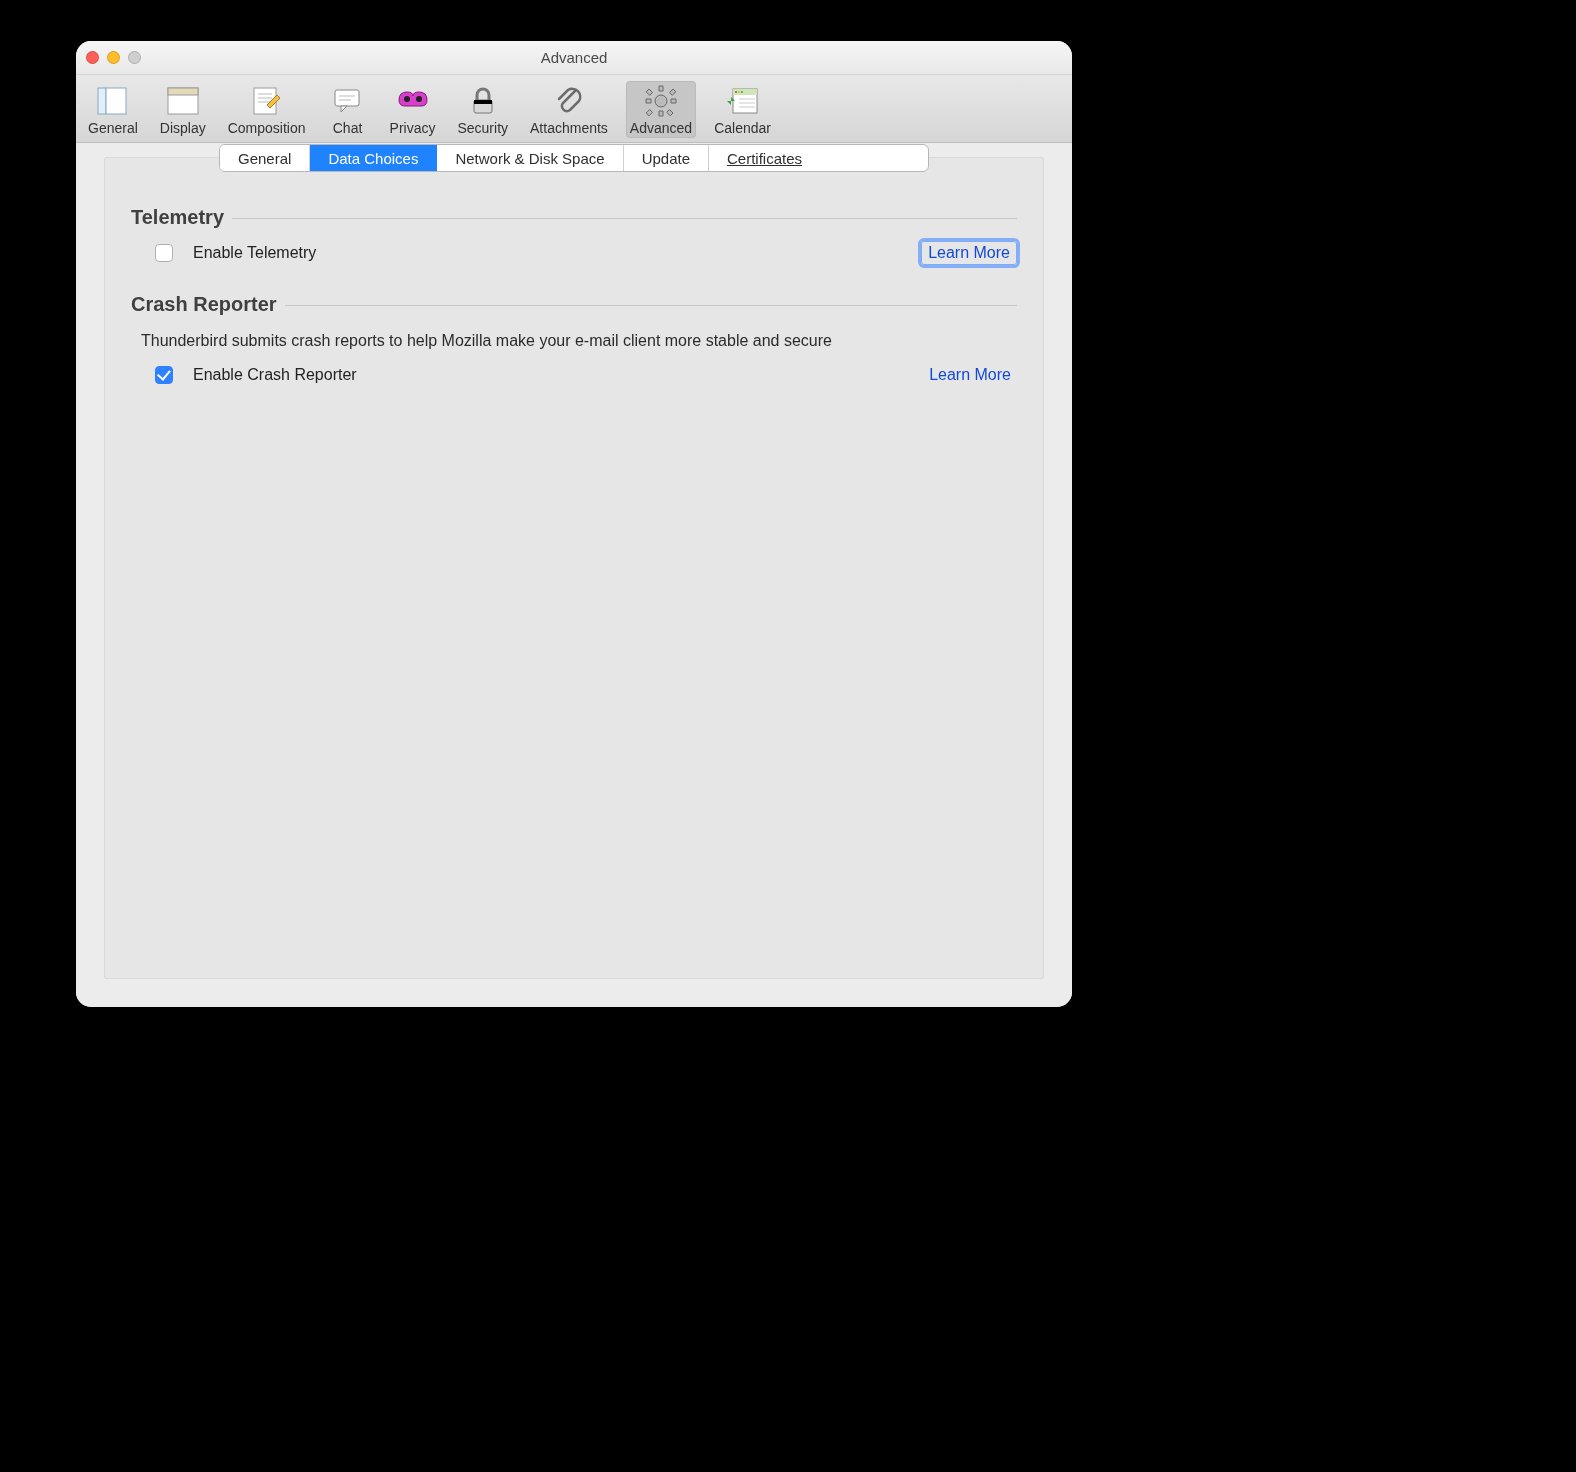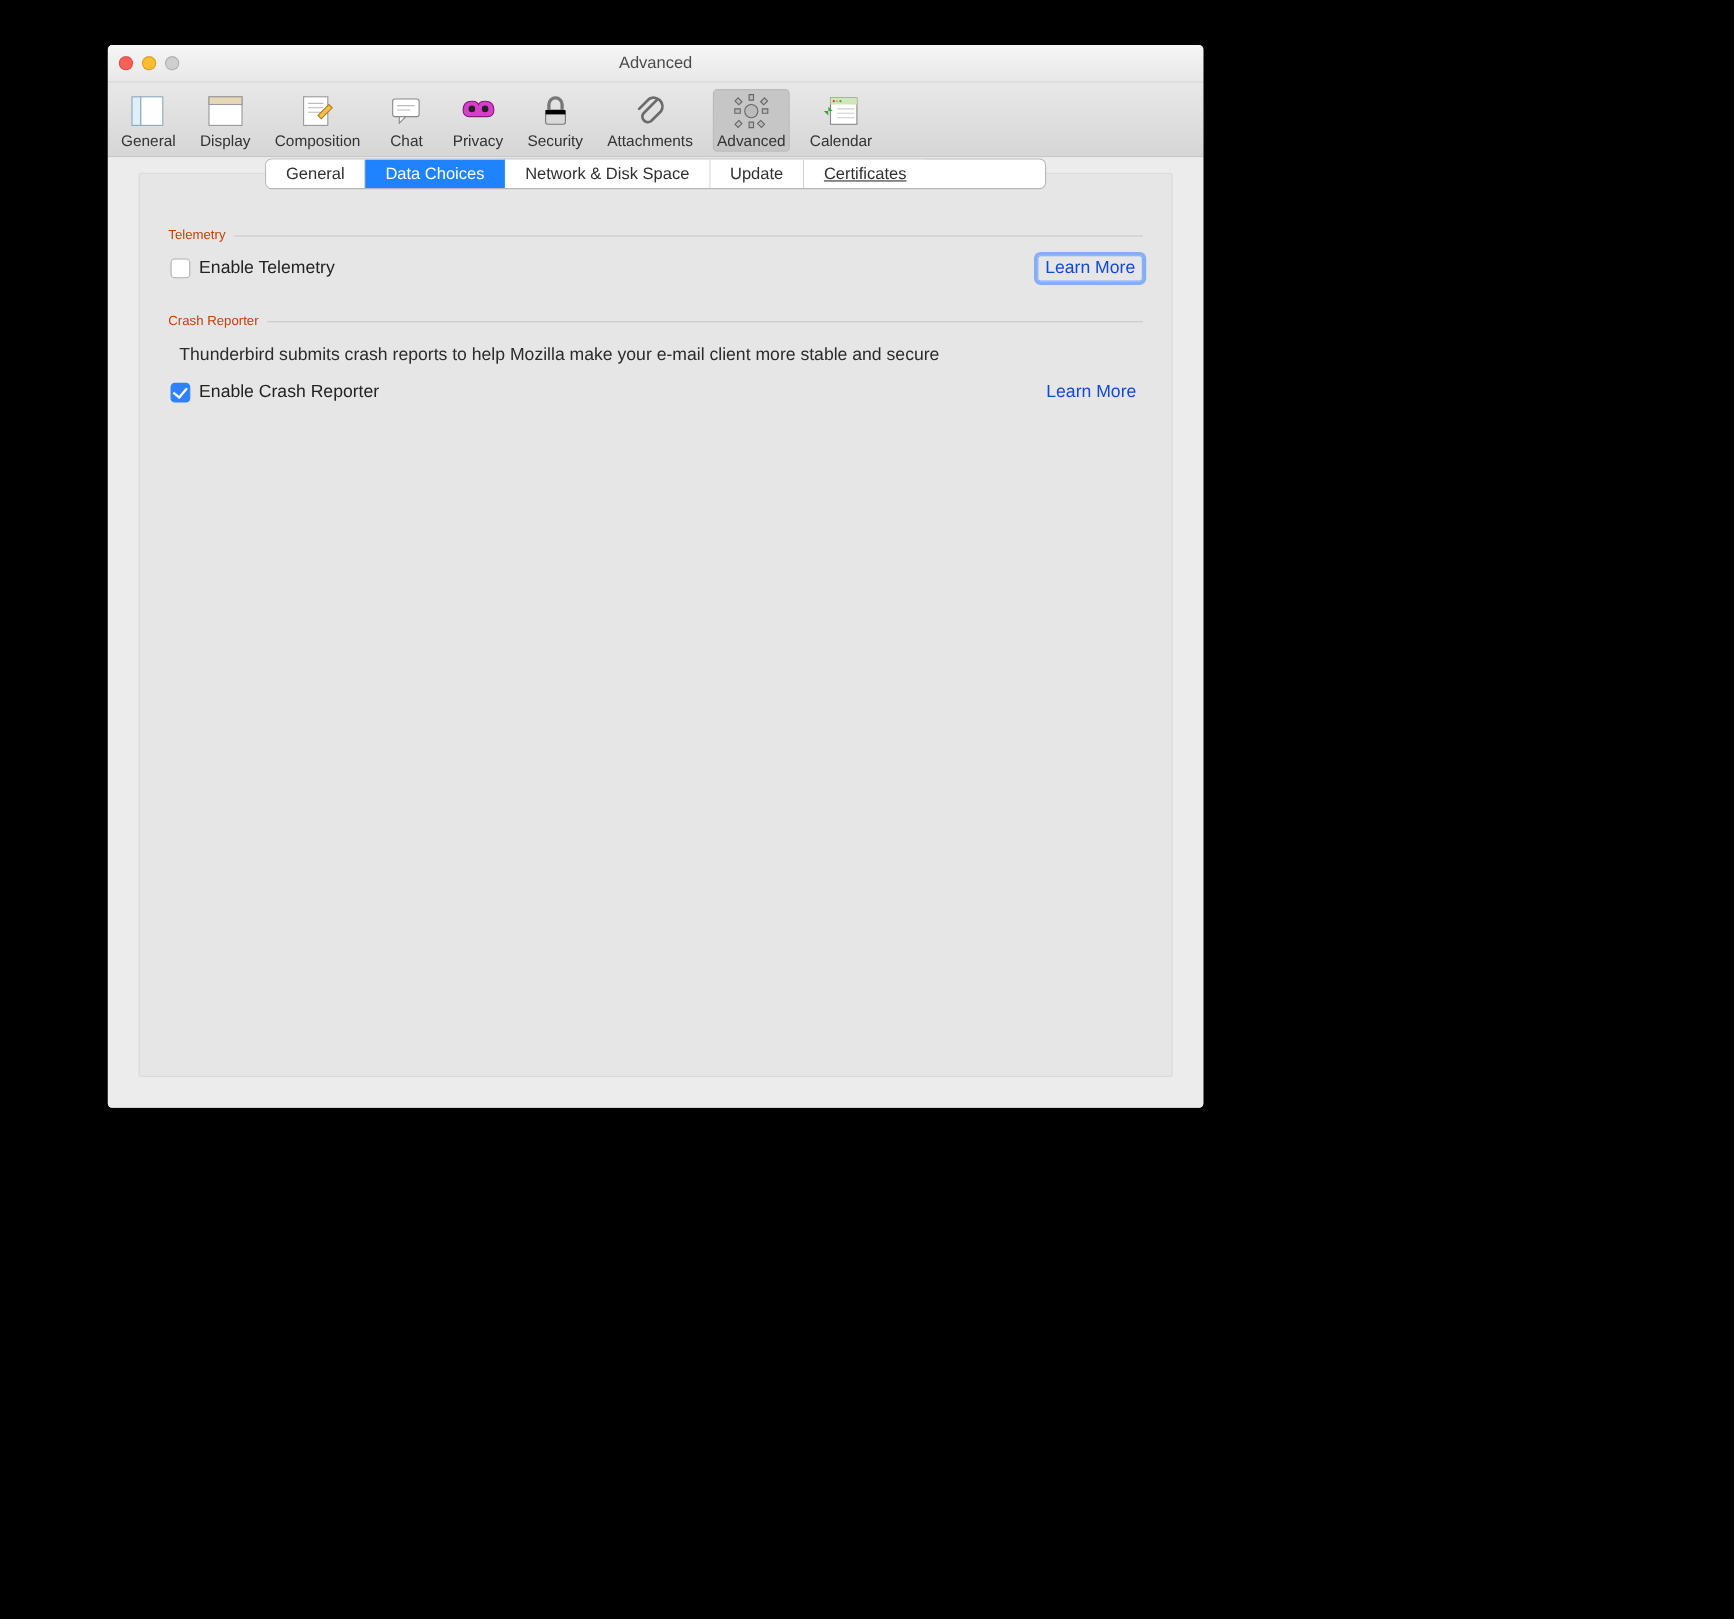--- a/index.html
+++ b/index.html
@@ -1,22 +1,22 @@
 <!DOCTYPE html>
 <html><head>
 <meta charset="utf-8">
 <style>
   * { box-sizing: border-box; margin: 0; padding: 0; }
   html, body { width: 1576px; height: 1472px; background: #000; font-family: -apple-system, "Helvetica Neue", Arial, sans-serif; }
   .window {
     position: absolute;
-    left: 98px; top: 41px;
+    left: 76px; top: 41px;
     width: 996px; height: 966px;
     background: #ececec;
-    border-radius: 4px;
+    border-radius: 15px;
     box-shadow: 0 20px 60px rgba(0,0,0,.6), 0 0 0 1px rgba(0,0,0,0.1);
     overflow: hidden;
     display: flex;
     flex-direction: column;
   }
   .titlebar {
     height: 34px;
     display: flex;
     align-items: center;
     padding: 0 10px;
@@ -81,25 +81,25 @@
     background: #fff;
     white-space: nowrap;
   }
   .seg:last-child { border-right: none; text-decoration: underline; }
   .seg.active { background: #1f82ff; color: #fff; border-right-color:#1f82ff; }
   .section { padding: 4px 26px 8px 26px; }
   .section-title-row {
     display: flex; align-items: center; gap: 8px;
     margin-top: 16px;
   }
-  .section-title { font-size: 12px; color: #c2410c; white-space: nowrap; }
+  .section-title { font-size: 20px; color: #404040; white-space: nowrap; font-weight: bold; }
   .hr { flex:1; height:1px; background:#c9c9c9; margin-top:2px; }
   .desc { font-size: 16px; color: #2b2b2b; margin: 14px 0 0 10px; line-height: 1.35; max-width: 840px;}
   .row { display:flex; align-items:center; justify-content:space-between; margin-top: 12px; }
-  .cb-wrap { display:flex; align-items:center; gap: 8px; margin-left: 2px; }
+  .cb-wrap { display:flex; align-items:center; gap: 20px; margin-left: 24px; }
   .cb {
     width: 18px; height: 18px; border-radius: 4px; border: 1px solid #b0b0b0;
     background: #fff; display:flex; align-items:center; justify-content:center;
   }
   .cb.checked { background: #2f82ff; border-color:#2f82ff; }
   .cb.checked::after{ content:""; width:6px; height:10px; border:2px solid #fff; border-top:none; border-left:none; transform:rotate(40deg) translate(-1px,-1px);}
   .cb-label { font-size: 16px; color:#222; }
   .link { font-size: 16px; color:#1249d8; text-decoration:none; padding:2px 6px; border-radius:3px;}
   .link.focused { box-shadow: 0 0 0 3px rgba(52,128,255,0.55); border:1px solid #7aaefc; }
 </style>

